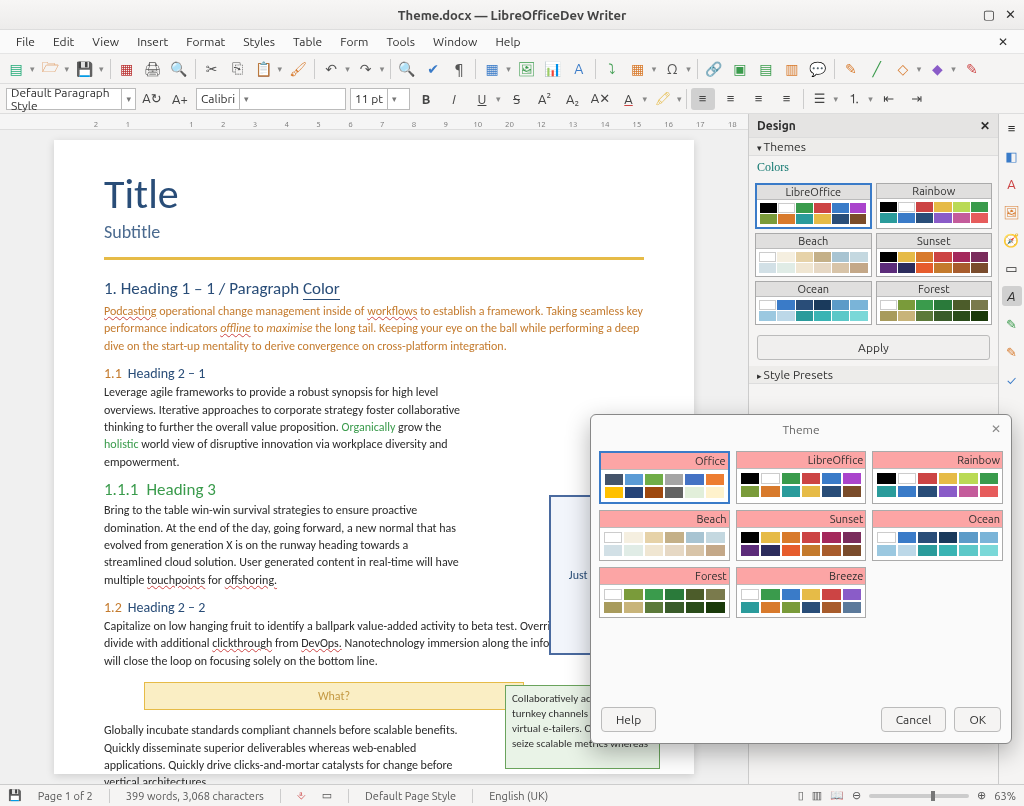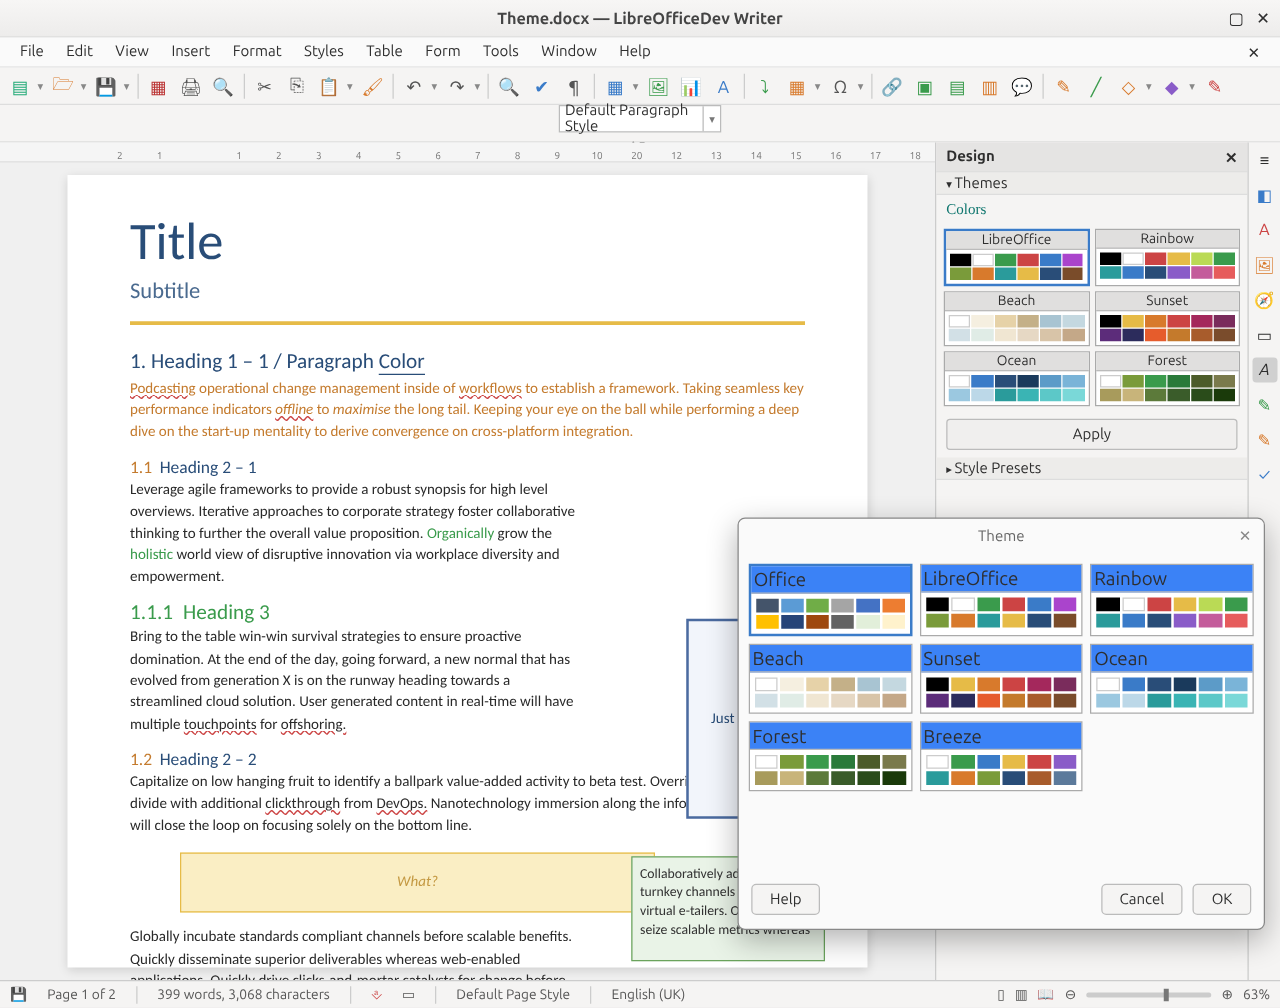--- a/index.html
+++ b/index.html
@@ -10,21 +10,21 @@
 .titlebar-controls span { cursor: pointer; font-size: 13px; }
 .menubar { height: 24px; background: #fafafa; display: flex; align-items: center; padding: 0 8px; gap: 2px; border-bottom: 1px solid #e5e5e5; position: relative; }
 .menubar span { padding: 2px 8px; cursor: pointer; }
 .menubar .closex { position: absolute; right: 8px; }
 .toolbar { height: 30px; background: #f5f4f3; border-bottom: 1px solid #ddd; display: flex; align-items: center; padding: 0 6px; gap: 6px; }
 .tb-icon { width: 20px; height: 20px; display: inline-flex; align-items: center; justify-content: center; border-radius: 3px; cursor: pointer; font-size: 14px; color: #555; }
 .tb-icon.color-new { color:#2a7; } .tb-icon.color-save { color:#2a7; } .tb-icon.color-export { color:#b33; }
 .tb-icon.blue{color:#3a7bc8;} .tb-icon.green{color:#3a9b4c;} .tb-icon.orange{color:#d87a2c;} .tb-icon.purple{color:#8a5cc8;} .tb-icon.red{color:#c44;}
 .tb-sep { width:1px; height:20px; background:#ccc; }
 .drop { font-size: 9px; color:#888; margin-left:-2px; cursor:pointer; }
-.fmtbar { height: 30px; background:#f5f4f3; border-bottom:1px solid #ddd; display:flex; align-items:center; padding:0 6px; gap:4px;flex-direction:column; }
+.fmtbar { height: 30px; background:#f5f4f3; border-bottom:1px solid #ddd; display:flex; align-items:center; padding:0 6px; gap:4px; }
 .combo { height:22px; border:1px solid #bbb; background:#fff; display:flex; align-items:center; padding:0 4px; position:relative; }
 .combo .arrow { border-left:1px solid #bbb; padding-left:4px; margin-left:4px; height:100%; display:flex; align-items:center; color:#777; font-size:9px; }
 .fmt-icon { width:24px; height:22px; display:flex; align-items:center; justify-content:center; cursor:pointer; font-size:13px; color:#444; }
 .fmt-icon.active { background:#d0d0d0; border-radius:3px; }
 .main { display:flex; height: calc(806px - 30px - 24px - 30px - 30px - 22px); }
 .ruler-h { height:16px; background:#f5f5f5; border-bottom:1px solid #ddd; display:flex; align-items:flex-end; padding-left:80px; font-size:8px; color:#777; position:relative; }
 .ruler-h span { display:inline-block; width:40px; text-align:center; }
 .doc-area { flex:1; background:#f0f0f0; overflow:hidden; display:flex; flex-direction:column; position:relative; }
 .doc-scroll { flex:1; overflow:hidden; display:flex; justify-content:center; }
 .page { width:640px; background:#fff; box-shadow:0 2px 8px rgba(0,0,0,.15); margin:10px 0; padding:28px 50px; position:relative; height:auto; }
@@ -36,21 +36,21 @@
 .h2 { font-family: Calibri,sans-serif; font-size:14px; color:#294d78; margin:10px 0 2px; }
 .h2 .num { color:#c47b2e; margin-right:6px; }
 .h3 { font-family: Calibri,sans-serif; font-size:17px; color:#3a9b4c; margin:8px 0 2px; }
 .h3 .num { color:#3a9b4c; margin-right:8px; }
 .body { font-family: Calibri,sans-serif; font-size:12px; line-height:1.45; color:#2a2a2a; }
 .body.orange { color:#c47b2e; }
 .body .u { text-decoration:underline wavy #c44 1px; }
 .body .g { color:#3a9b4c; }
 .body .i { font-style:italic; }
 .rect-box { position:absolute; right:30px; top:355px; width:115px; height:160px; background:#f2f5fb; border:2px solid #4a6a9f; display:flex; align-items:center; justify-content:center; font-family:Calibri; font-size:12px; color:#294d78; overflow:hidden; }
-.what-box { background:#faeec4; border:1px solid #e6bb47; height:48px; display:flex; align-items:center; justify-content:center; font-family:Calibri; font-style:italic; font-size:12px; color:#c49943; margin:12px 0; }
+.what-box { background:#faeec4; border:1px solid #e6bb47; height:28px; display:flex; align-items:center; justify-content:center; font-family:Calibri; font-size:12px; color:#c49943; margin:12px 0; }
 .green-box { position:absolute; right:34px; bottom:5px; width:155px; height:84px; background:#e9f3e7; border:1px solid #6aa35c; padding:6px; font-family:Calibri; font-size:11px; line-height:1.35; color:#333; overflow:hidden; }
 .sidebar { width:250px; background:#f5f4f3; border-left:1px solid #ccc; display:flex; flex-direction:column; font-size:12px; }
 .sidebar-header { height:24px; display:flex; align-items:center; padding:0 8px; font-weight:bold; border-bottom:1px solid #ddd; background:#e5e4e3; }
 .sidebar-header .x { margin-left:auto; cursor:pointer; }
 .sidebar-section { padding:2px 8px; background:#edecea; border-bottom:1px solid #ddd; cursor:pointer; }
 .sidebar-section::before { content:"▾ "; font-size:9px; }
 .sidebar-section.collapsed::before { content:"▸ "; }
 .sidebar-label { padding:4px 8px; color:#0f766e;font-family:Liberation Serif, serif; }
 .theme-grid { display:grid; grid-template-columns:1fr 1fr; gap:4px; padding:4px 6px; }
 .theme-swatch { border:1px solid #aaa; background:#fff; }
@@ -64,21 +64,21 @@
 .statusbar { height:22px; background:#f5f4f3; border-top:1px solid #ccc; display:flex; align-items:center; padding:0 8px; font-size:11px; color:#555; gap:16px; }
 .statusbar .sep { border-left:1px solid #ccc; height:14px; }
 .statusbar .right { margin-left:auto; display:flex; align-items:center; gap:8px; }
 .theme-dialog { position:absolute; left:590px; top:414px; width:422px; height:330px; background:#fafafa; border:1px solid #888; box-shadow:0 8px 24px rgba(0,0,0,.3); border-radius:6px; z-index:100; display:flex; flex-direction:column; }
 .dlg-title { height:28px; display:flex; align-items:center; justify-content:center; font-size:12px; color:#666; position:relative; }
 .dlg-title .x { position:absolute; right:10px; cursor:pointer; color:#888; }
 .dlg-body { flex:1; padding:8px; overflow:auto; }
 .dlg-grid { display:grid; grid-template-columns:repeat(3,1fr); gap:6px; }
 .dlg-swatch { border:1px solid #aaa; background:#fff; cursor:pointer; }
 .dlg-swatch.selected { border:2px solid #3a7bc8; }
-.dlg-swatch .tn { background:#3b82f6; text-align:left; padding:2px; font-size:15px; border-bottom:1px solid #bbb; }
+.dlg-swatch .tn { background:#fca5a5; text-align:right; padding:2px; font-size:11px; border-bottom:1px solid #bbb; }
 .dlg-swatch .swatch-colors { grid-template-columns:repeat(6,1fr); padding:4px; gap:2px; }
 .dlg-swatch .swatch-colors div { height:11px; }
 .dlg-footer { height:48px; border-top:1px solid #ddd; display:flex; align-items:center; padding:0 10px; gap:8px; }
 .dlg-btn { padding:5px 14px; border:1px solid #bbb; background:#f5f4f3; border-radius:4px; cursor:pointer; font-size:12px; }
 .dlg-footer .spacer { flex:1; }
 .zoom-slider { width:100px; height:4px; background:#ccc; position:relative; border-radius:2px; }
 .zoom-slider .thumb { position:absolute; top:-3px; width:4px; height:10px; background:#777; left:62px; }
 </style>
 </head>
 <body>

